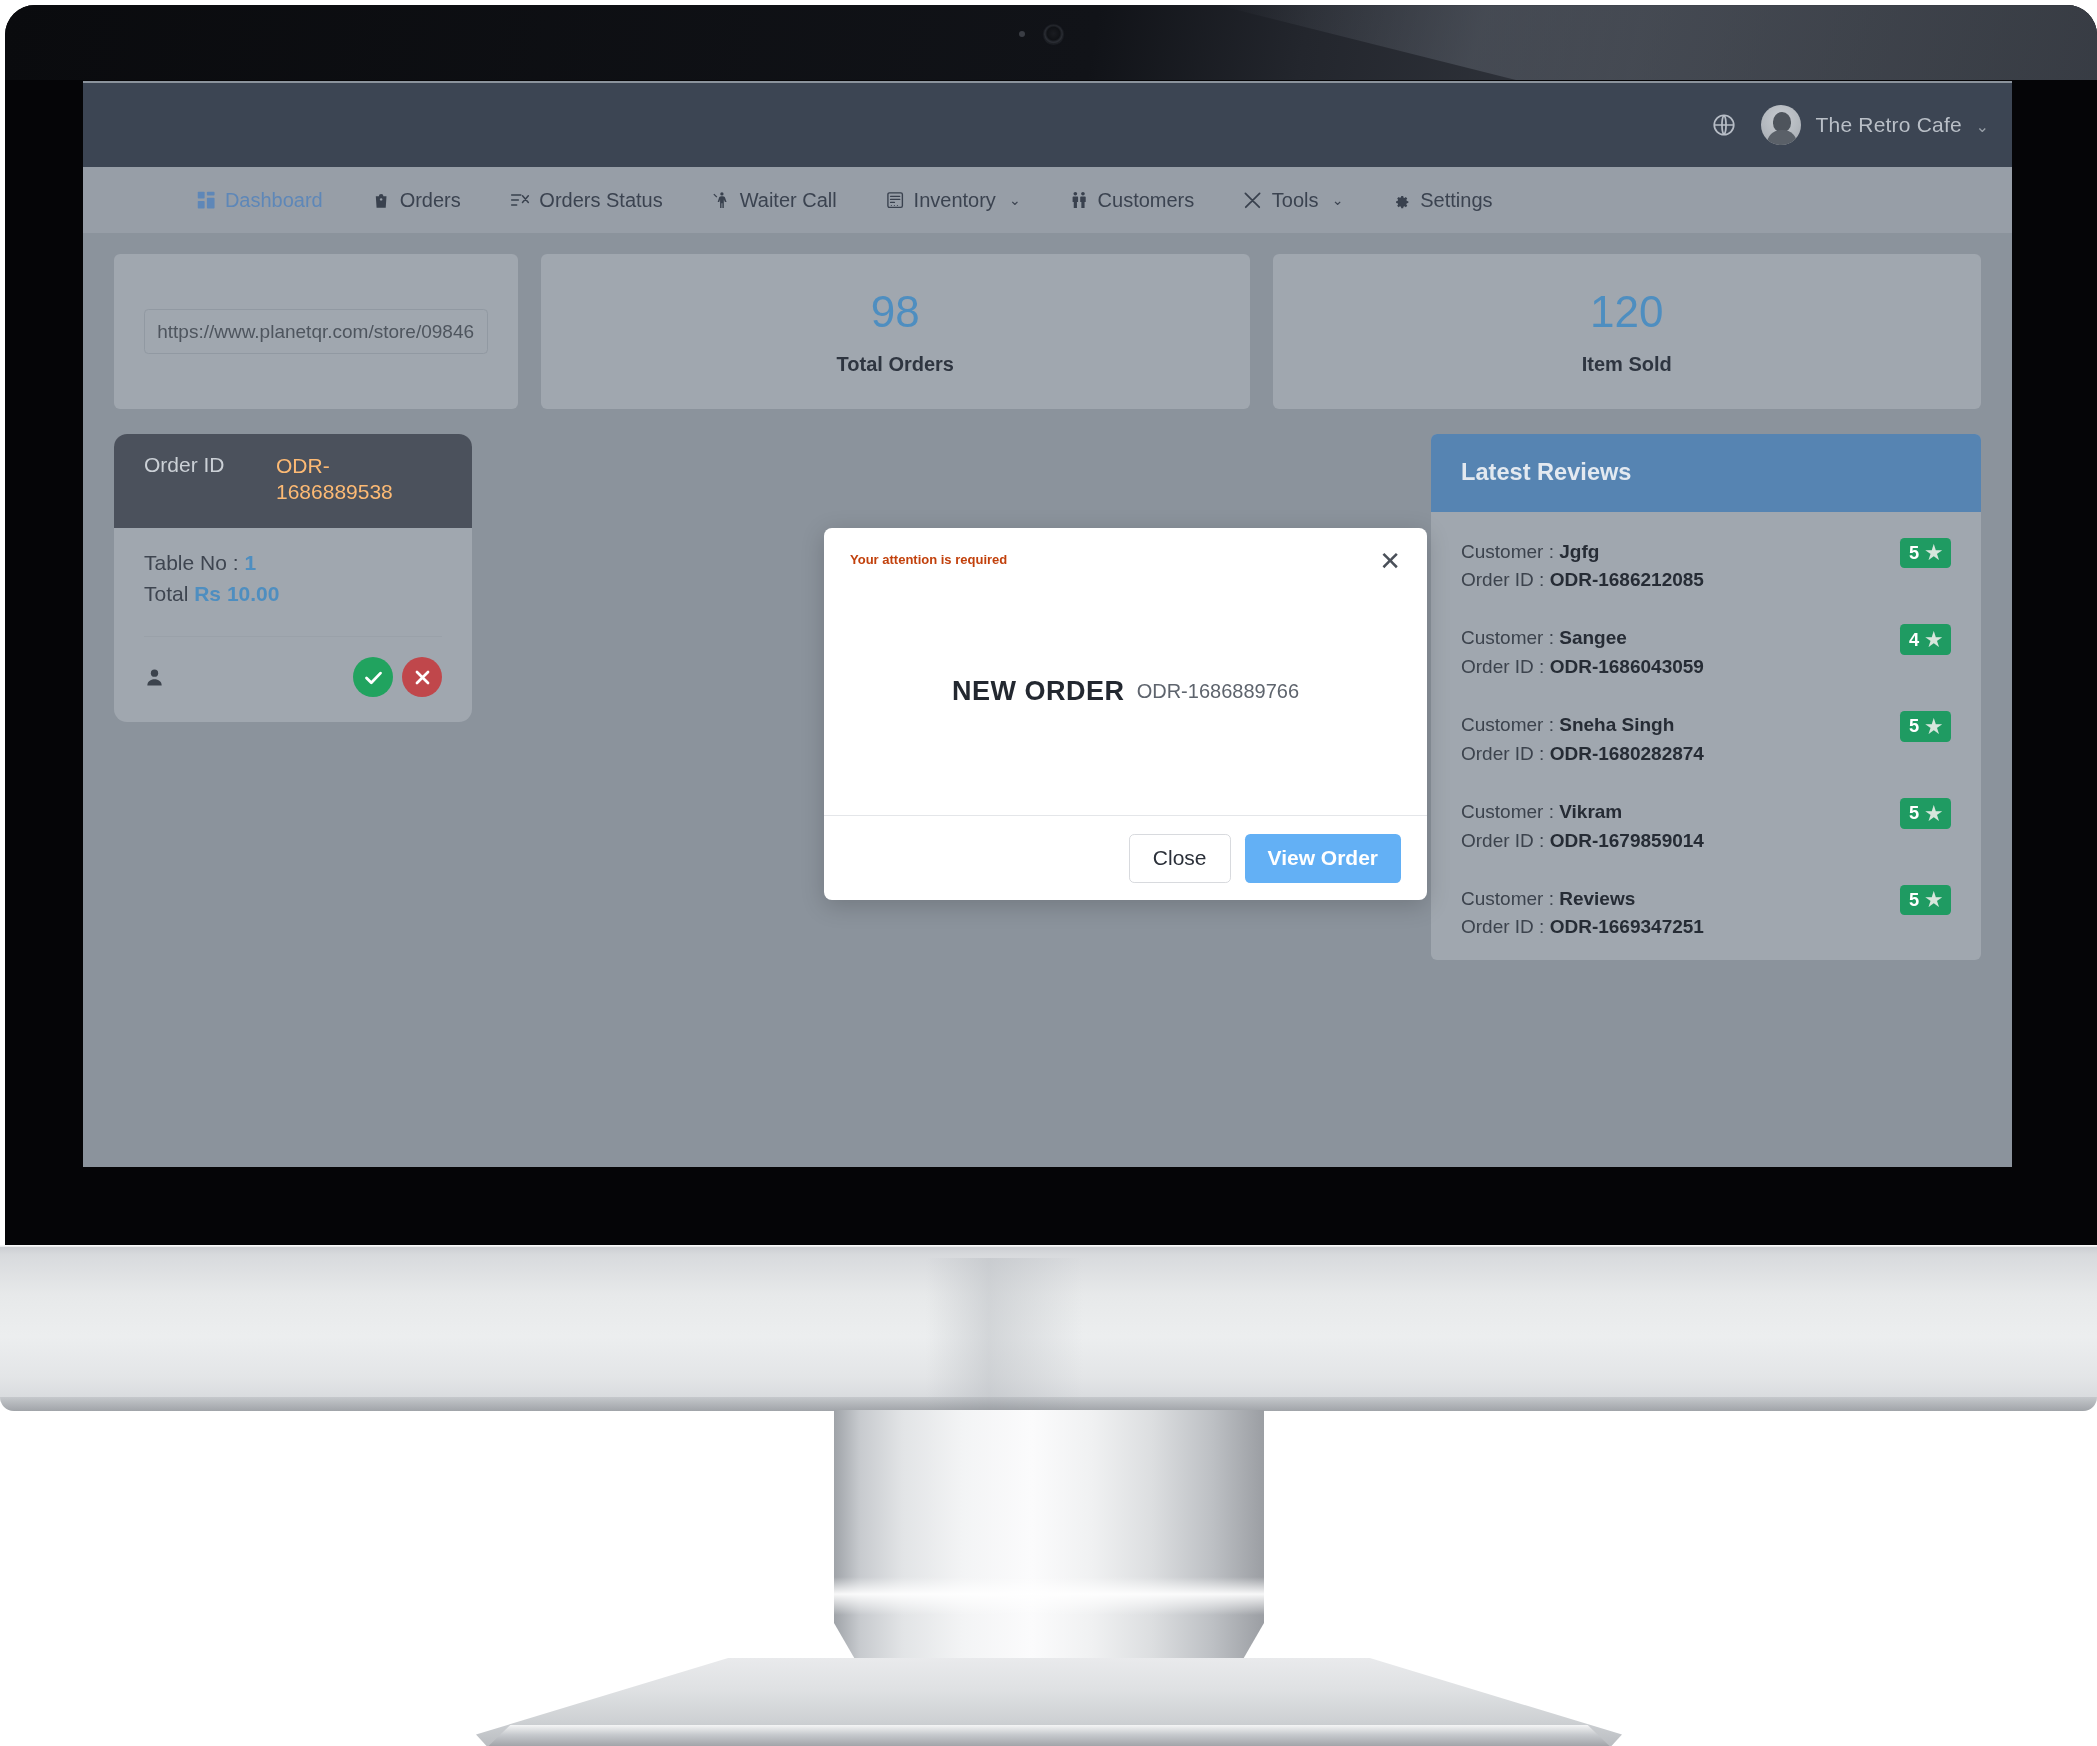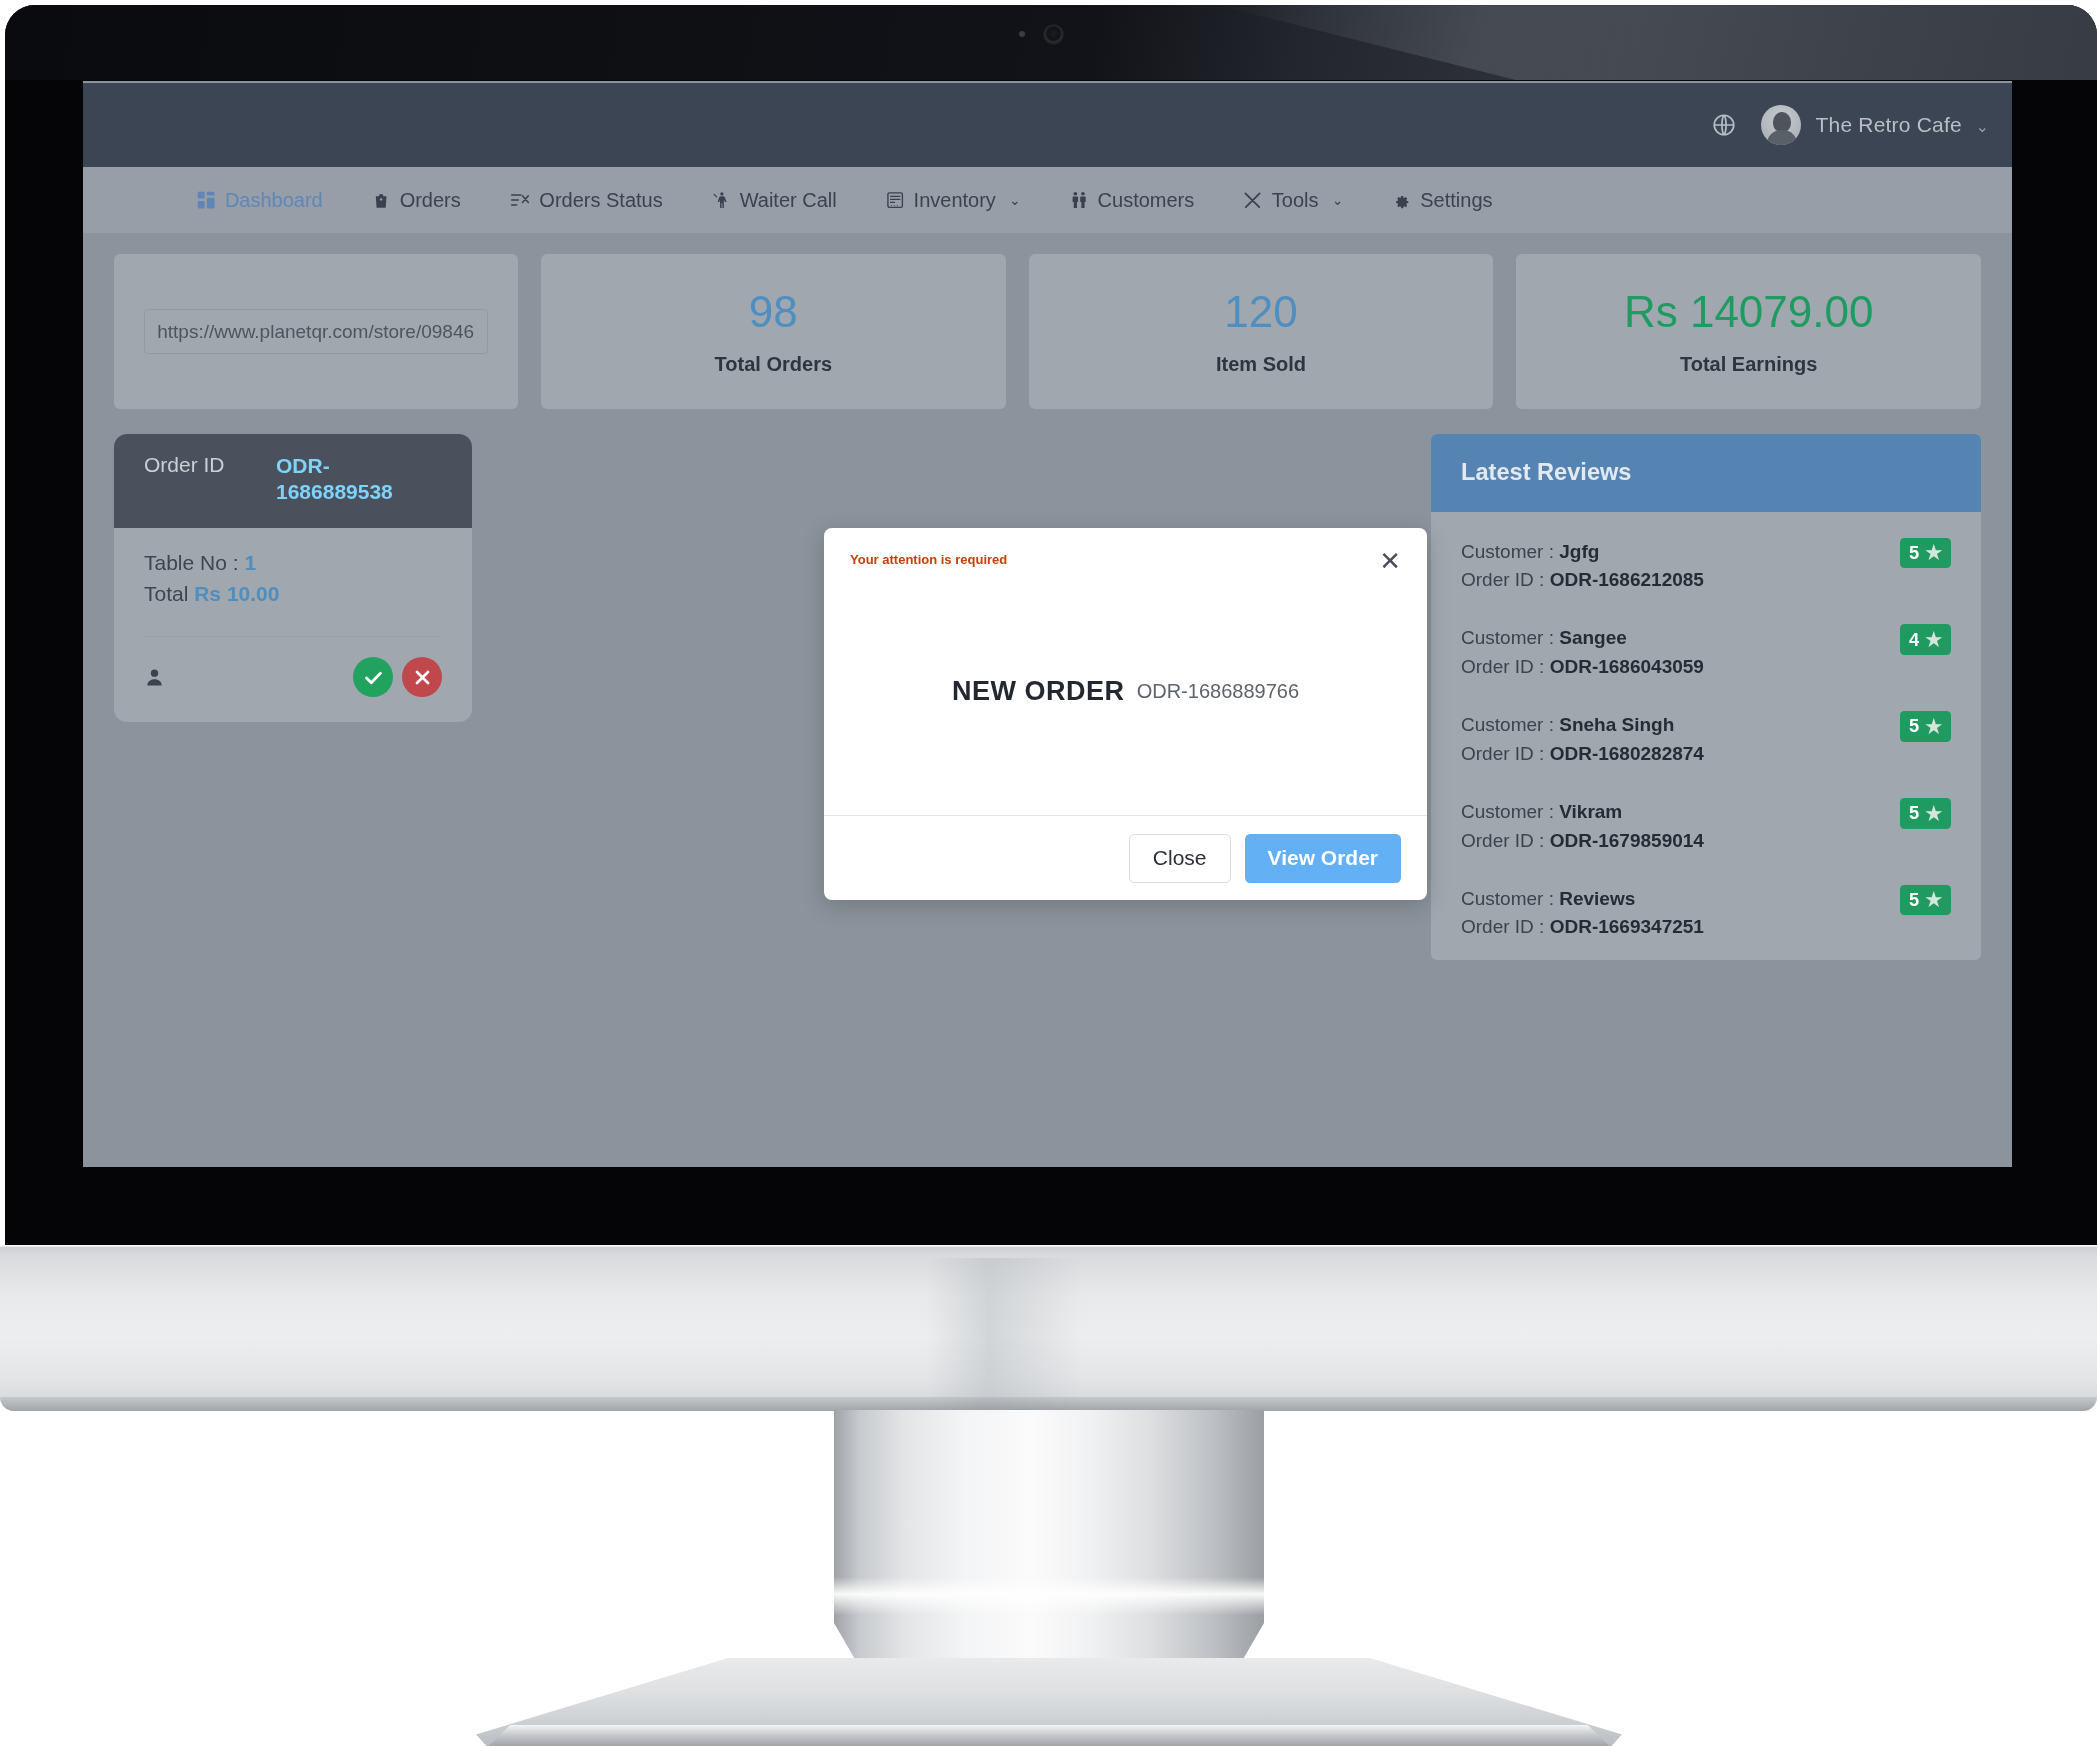--- a/index.html
+++ b/index.html
@@ -210,21 +210,21 @@
   #order-card {
     width: 358px; border-radius: 13px; overflow: hidden;
     background: #a0a7af;
   }
   #order-card-head {
     background: #4b515c; padding: 19px 30px 23px;
     display: flex; justify-content: space-between; gap: 17.5px;
   }
   #order-head-label { color: #cbd0d6; font-size: 21px; }
   #order-head-value {
-    color: #7dd3fc; font-size: 21px; font-weight: bold;
+    color: #fdba74; font-size: 21px; font-weight: normal;
     text-align: left; max-width: 166px; line-height: 1.24;
   }
   #order-card-body { padding: 23px 30px 24.5px; }
   .order-line { font-size: 21px; color: #3e4550; margin-bottom: 7px; }
   .order-line b { color: #4e8ec0; }
   #order-divider { height: 0.9px; background: #9aa1a9; margin: 30px 0 21px; }
   #order-actions { display: flex; align-items: center; justify-content: space-between; }
   #order-person-icon { color: #3c434d; display: flex; }
   .order-btns { display: flex; gap: 8.7px; }
   .circle-btn {
@@ -439,24 +439,20 @@
           <div class="card stat-card">
             <div class="stat-value blue">98</div>
             <div class="stat-label">Total Orders</div>
           </div>
 
           <div class="card stat-card">
             <div class="stat-value blue">120</div>
             <div class="stat-label">Item Sold</div>
           </div>
 
-          <div class="card stat-card">
-            <div class="stat-value green">Rs 14079.00</div>
-            <div class="stat-label">Total Earnings</div>
-          </div>
         </div>
 
         <div id="content-row">
 
           <div id="order-card">
             <div id="order-card-head">
               <span id="order-head-label">Order ID</span>
               <span id="order-head-value">ODR-1686889538</span>
             </div>
             <div id="order-card-body">

